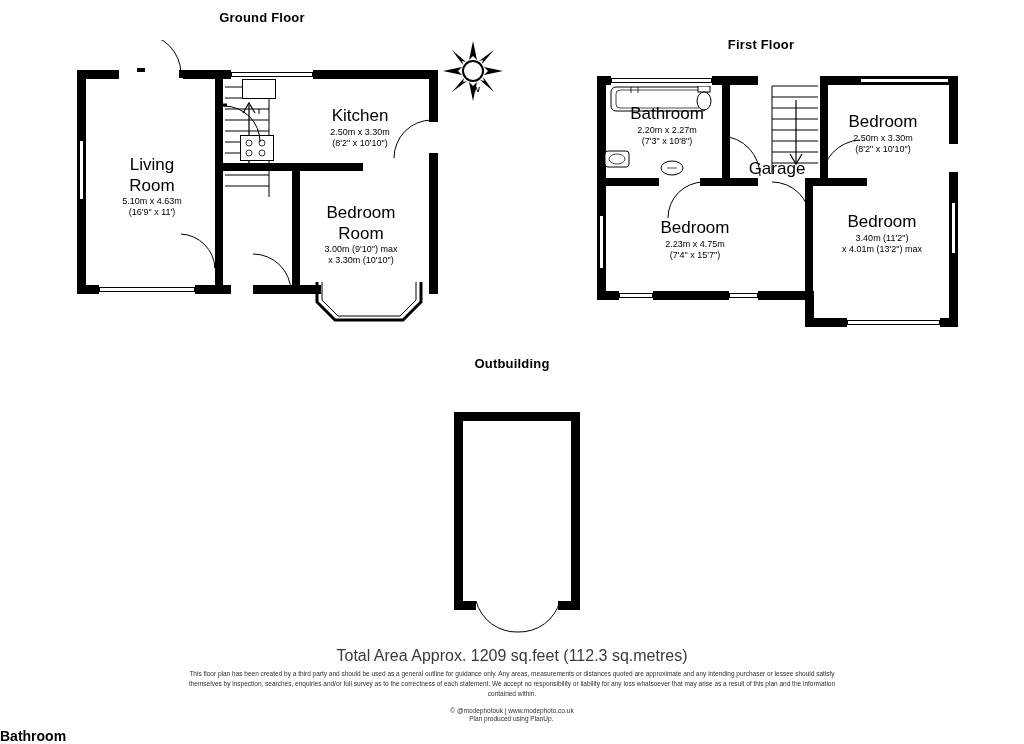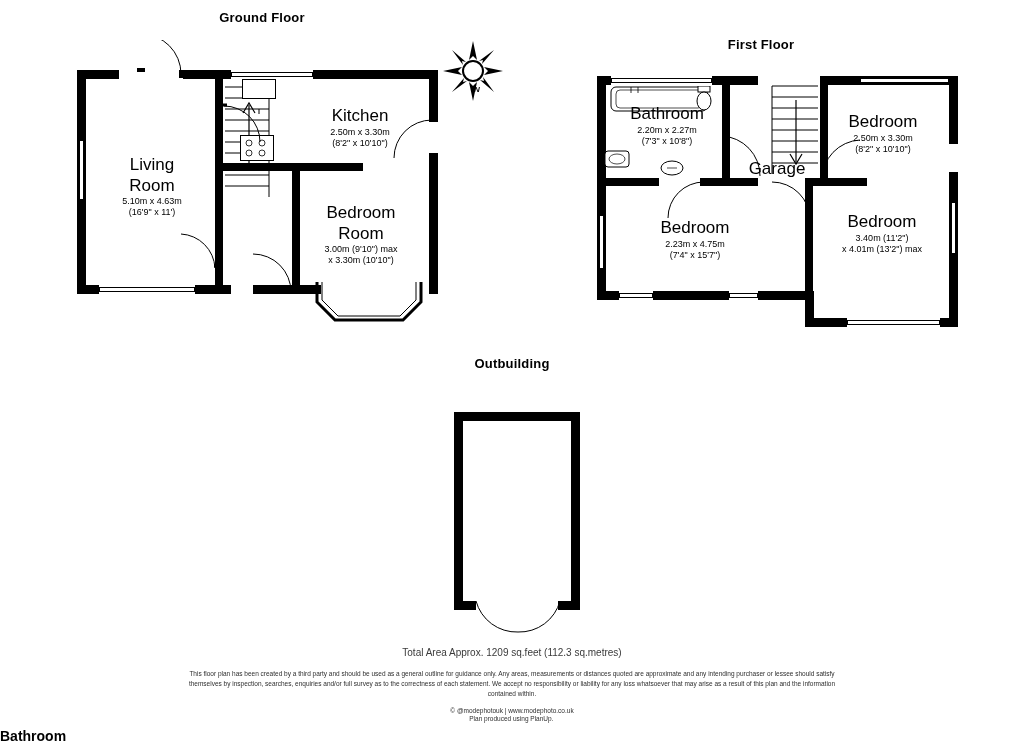--- a/index.html
+++ b/index.html
@@ -60,21 +60,21 @@
     box-sizing: border-box;
   }
   .compass-n {
     font-size: 8px;
     font-weight: bold;
     font-style: italic;
   }
 
   
   .total-area {
-    font-size: 10px;
+    font-size: 16px;
     text-align: center;
     color: #3a3a3a;
     width: 100%;
   }
   .disclaimer {
     font-size: 6.5px;
     line-height: 1.5;
     text-align: center;
     color: #2e2e2e;
     width: 100%;

